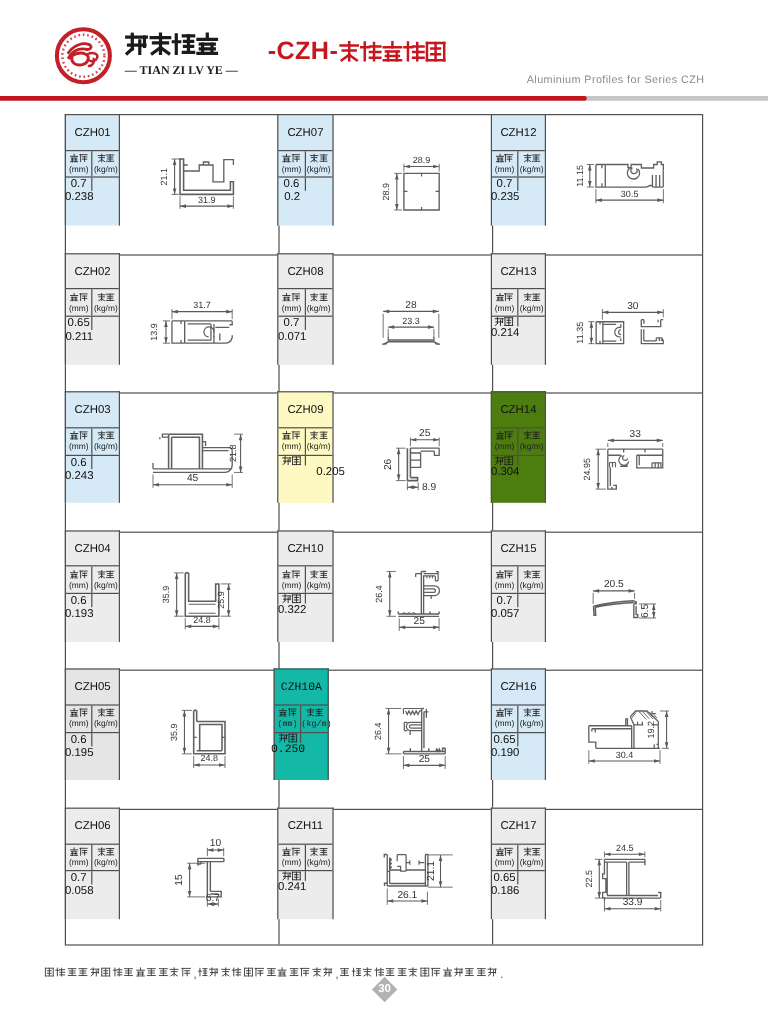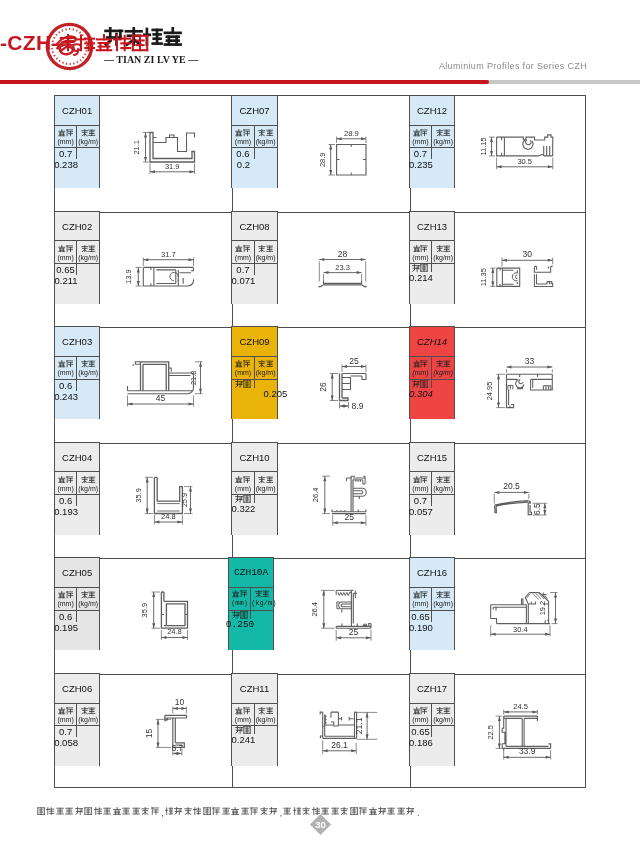--- a/index.html
+++ b/index.html
@@ -65,21 +65,21 @@
         <line x1="1" y1="3" x2="9" y2="3"></line>
         <line x1="2" y1="5" x2="8" y2="5"></line>
         <line x1="2" y1="7" x2="8" y2="7"></line>
         <line x1="1" y1="9" x2="9" y2="9"></line>
         <line x1="3" y1="5" x2="3" y2="9"></line>
         <line x1="7" y1="5" x2="7" y2="9"></line>
       </g>
     </svg></div>
 <div class="abs" style="left:104px;top:54px;width:90px;text-align:center;font-family:'Liberation Serif',serif;font-weight:bold;font-size:10px;color:#1b1b1b;white-space:nowrap;">— TIAN ZI LV YE —</div>
 
-<div class="abs" style="left:0;top:31px;width:595px;text-align:left;white-space:nowrap;">
+<div class="abs" style="left:0;top:31px;width:595px;text-align:center;white-space:nowrap;">
   <span style="font-size:21px;font-weight:bold;color:#c8161e;vertical-align:middle;letter-spacing:0.3px;">-CZH-</span><svg width="18" height="18" viewBox="0 0 10 10" style="vertical-align:middle;">
       <g stroke="#c8161e" stroke-width="1.14" stroke-linecap="square" fill="none">
         <line x1="1" y1="2.2" x2="9" y2="2.2"></line>
         <line x1="5" y1="0.5" x2="5" y2="9"></line>
         <line x1="2" y1="4.5" x2="8" y2="4.5"></line>
         <line x1="1.5" y1="9" x2="5" y2="6.5"></line>
         <line x1="8.5" y1="9" x2="5" y2="6.5"></line>
       </g>
     </svg><svg width="18" height="18" viewBox="0 0 10 10" style="vertical-align:middle;">
       <g stroke="#c8161e" stroke-width="1.14" stroke-linecap="square" fill="none">
@@ -618,21 +618,21 @@
     <path d="M0,0 L5,1.5 L5,-1.5 Z" fill="#5a5a5a" transform="translate(93.5,78) rotate(180)"></path>
     <text x="60.5" y="75" font-size="8.5" fill="#333333" text-anchor="middle">45</text>
     <line x1="95" y1="35.8" x2="102.5" y2="35.8" stroke="#5a5a5a" stroke-width="0.7"></line>
     <line x1="95" y1="67.7" x2="102.5" y2="67.7" stroke="#5a5a5a" stroke-width="0.7"></line>
     <line x1="100.5" y1="35.8" x2="100.5" y2="67.7" stroke="#5a5a5a" stroke-width="0.9"></line>
     <path d="M0,0 L5,1.5 L5,-1.5 Z" fill="#5a5a5a" transform="translate(100.5,35.8) rotate(90)"></path>
     <path d="M0,0 L5,1.5 L5,-1.5 Z" fill="#5a5a5a" transform="translate(100.5,67.7) rotate(-90)"></path>
     <text x="96.3" y="51.75" font-size="7.5" fill="#333333" text-anchor="middle" transform="rotate(-90 96.3 51.75)">21.8</text>
   </svg>
 
-<div class="sub" style="left:231.4px;top:326.1px;background:#eab308;">
+<div class="sub" style="left:231.4px;top:326.1px;background:#fef9c3;">
   <div class="t">CZH09</div>
   <div class="hrow">
     <div class="hc"><svg width="7.5" height="7.5" viewBox="0 0 10 10" style="vertical-align:middle;">
           <g stroke="#222" stroke-width="0.95" stroke-linecap="square" fill="none">
             <line x1="5" y1="0.5" x2="5" y2="3"></line>
             <line x1="1" y1="3" x2="9" y2="3"></line>
             <line x1="2" y1="5" x2="8" y2="5"></line>
             <line x1="2" y1="7" x2="8" y2="7"></line>
             <line x1="1" y1="9" x2="9" y2="9"></line>
             <line x1="3" y1="5" x2="3" y2="9"></line>
@@ -710,21 +710,21 @@
     <path d="M0,0 L5,1.5 L5,-1.5 Z" fill="#5a5a5a" transform="translate(54.2,74.5) rotate(-90)"></path>
     <text x="47.7" y="61.0" font-size="8.5" fill="#333333" text-anchor="middle" transform="rotate(-90 47.7 61.0)">26</text>
     <line x1="61.5" y1="76" x2="61.5" y2="82.5" stroke="#5a5a5a" stroke-width="0.7"></line>
     <line x1="70.5" y1="76" x2="70.5" y2="82.5" stroke="#5a5a5a" stroke-width="0.7"></line>
     <line x1="61.5" y1="80" x2="70.5" y2="80" stroke="#5a5a5a" stroke-width="0.9"></line>
     <path d="M0,0 L5,1.5 L5,-1.5 Z" fill="#5a5a5a" transform="translate(61.5,80) rotate(0)"></path>
     <path d="M0,0 L5,1.5 L5,-1.5 Z" fill="#5a5a5a" transform="translate(70.5,80) rotate(180)"></path>
     <text x="79.5" y="82.7" font-size="8.5" fill="#333333" text-anchor="middle">8.9</text>
   </svg>
 
-<div class="sub" style="left:408.9px;top:326.1px;background:#ef4444;font-style:italic;">
+<div class="sub" style="left:408.9px;top:326.1px;background:#4d7c0f;">
   <div class="t">CZH14</div>
   <div class="hrow">
     <div class="hc"><svg width="7.5" height="7.5" viewBox="0 0 10 10" style="vertical-align:middle;">
           <g stroke="#222" stroke-width="0.95" stroke-linecap="square" fill="none">
             <line x1="5" y1="0.5" x2="5" y2="3"></line>
             <line x1="1" y1="3" x2="9" y2="3"></line>
             <line x1="2" y1="5" x2="8" y2="5"></line>
             <line x1="2" y1="7" x2="8" y2="7"></line>
             <line x1="1" y1="9" x2="9" y2="9"></line>
             <line x1="3" y1="5" x2="3" y2="9"></line>

